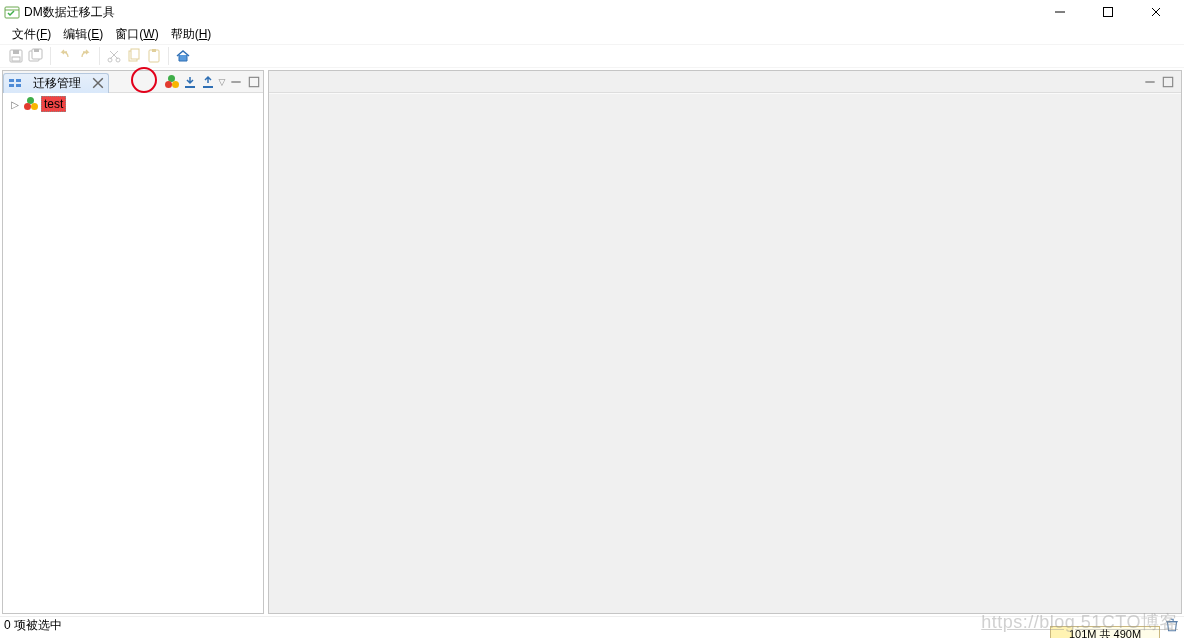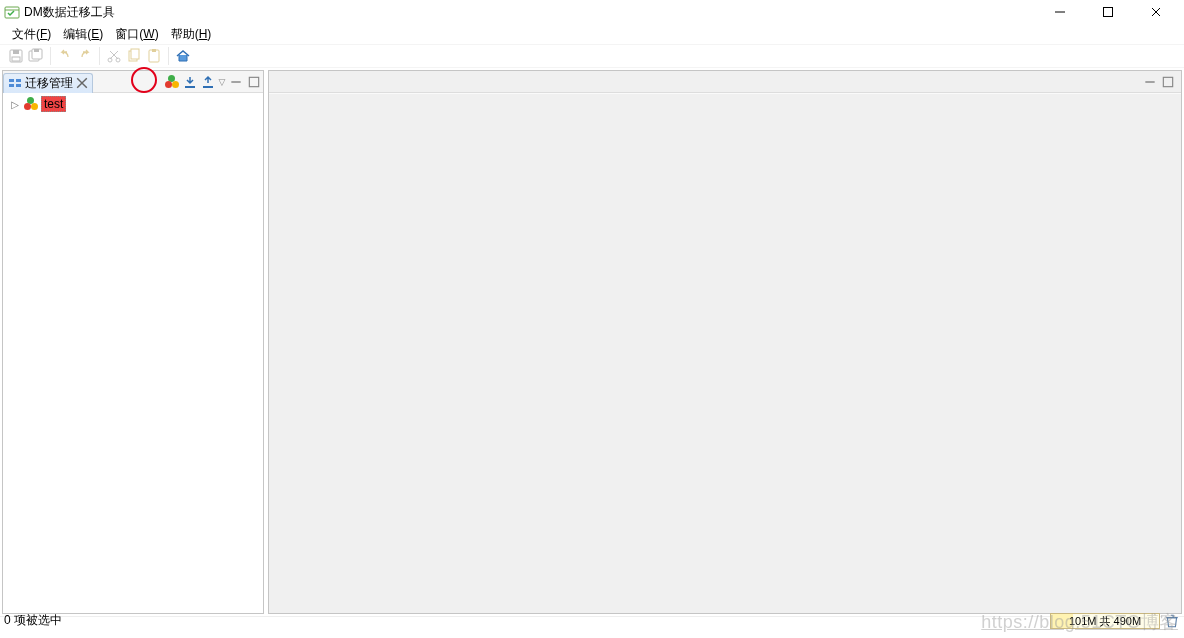--- a/index.html
+++ b/index.html
@@ -27,21 +27,21 @@
   .tool-btn.enabled { opacity: 1; }
   .tool-btn svg { width: 16px; height: 16px; }
 
   
   .workspace { display: flex; height: calc(100% - 24px - 20px - 24px - 22px); padding: 2px; gap: 4px; background:#fff; }
 
   
   .left-panel { width: 262px; display: flex; flex-direction: column; border: 1px solid #c5c5c5; background:#fff; position:relative;}
   .right-panel { flex: 1; border: 1px solid #c5c5c5; background:#f0f0f0; display:flex; flex-direction:column;}
   .panel-tabs { display:flex; align-items:center; height: 22px; background:#f5f5f5; border-bottom:1px solid #ddd; position:relative;}
-  .tab { display:flex; align-items:center; height:20px; padding: 0 4px; background:#fff; border:1px solid #b5c8de; border-bottom:none; border-radius:3px 3px 0 0; margin-top:2px; gap:3px;}
+  .tab { display:flex; align-items:center; height:20px; padding: 0 4px; background:#fff; border:1px solid #b5c8de; border-bottom:none; border-radius:3px 3px 0 0; margin-top:2px; gap:11px;}
   .tab.active { background: linear-gradient(#e6effa,#d9e8fa); }
   .tab .tab-icon { width:14px;height:14px; display:flex; align-items:center; justify-content:center;}
   .tab .close-x { width:12px; height:12px; display:flex; align-items:center; justify-content:center; color:#555;}
   .panel-tabs .spacer{ flex:1; }
   .panel-tabs .mini-btn { width:16px; height:16px; display:flex; align-items:center; justify-content:center; margin:0 1px; color:#3a77c2;}
   .panel-tabs .mini-btn svg { width:14px; height:14px; }
   .panel-tabs .dropdown-arrow { width:10px; color:#888; font-size:9px; text-align:center;}
 
   .right-panel .panel-tabs { justify-content:flex-end; padding-right:4px; background:#f0f0f0; border-bottom:1px solid #ddd;}
   .right-panel .content { flex:1; background:#f0f0f0; border-top:1px solid #fafafa;}
@@ -50,21 +50,21 @@
   .tree { flex:1; background:#fff; overflow:auto; padding:2px;}
   .tree-item { display:flex; align-items:center; height:18px; gap:2px; padding-left:4px;}
   .tree-item .expander { width:12px; color:#777; font-size:10px; text-align:center;}
   .tree-item .node-icon { width:16px; height:16px; display:flex; align-items:center; justify-content:center; }
   .tree-item .node-label { border:1px dotted #888; padding:0 2px; background:#ef4444;}
 
   
   .red-circle { position:absolute; width:26px; height:26px; border:2px solid #e2001a; border-radius:50%; pointer-events:none; }
 
   
-  .status-bar { height: 22px; display:flex; align-items:flex-end; background:#fff; border-top:1px solid #eee; font-size:12px; padding:9px 4px; position:relative;}
+  .status-bar { height: 22px; display:flex; align-items:flex-start; background:#fff; border-top:1px solid #eee; font-size:12px; padding:0 4px; position:relative;}
   .status-bar .status-left { flex:0 0 auto;}
   .status-bar .spacer{flex:1;}
   .status-bar .mem-bar { width:110px; height:16px; background:#fffde9; border:1px solid #c9b77f; display:flex; align-items:center; justify-content:center; font-size:11px; position:relative; margin-right:4px;margin-top:9px;}
   .status-bar .mem-bar .fill { position:absolute; left:0; top:0; bottom:0; width:20%; background:#fff3b2;}
   .status-bar .mem-bar span { position:relative; }
   .status-bar .trash { width:16px; height:16px; color:#5b7fa8; display:flex;align-items:center;justify-content:center;}
 
   
   .watermark { position:absolute; right:6px; bottom:4px; font-size:18px; color:rgba(150,150,150,0.45); letter-spacing:0.5px; pointer-events:none;text-decoration:underline;}
 

